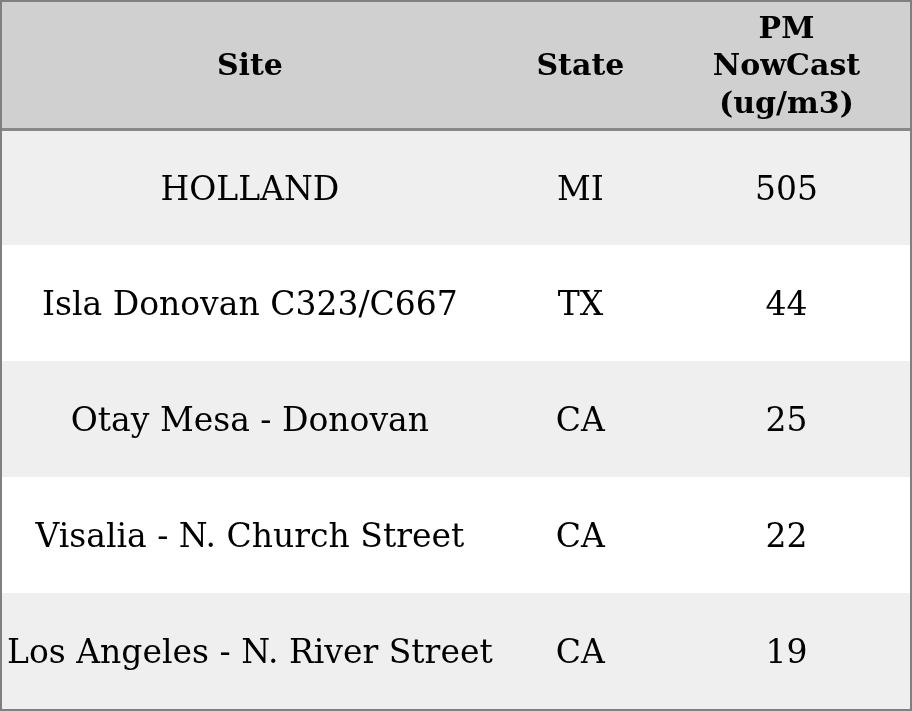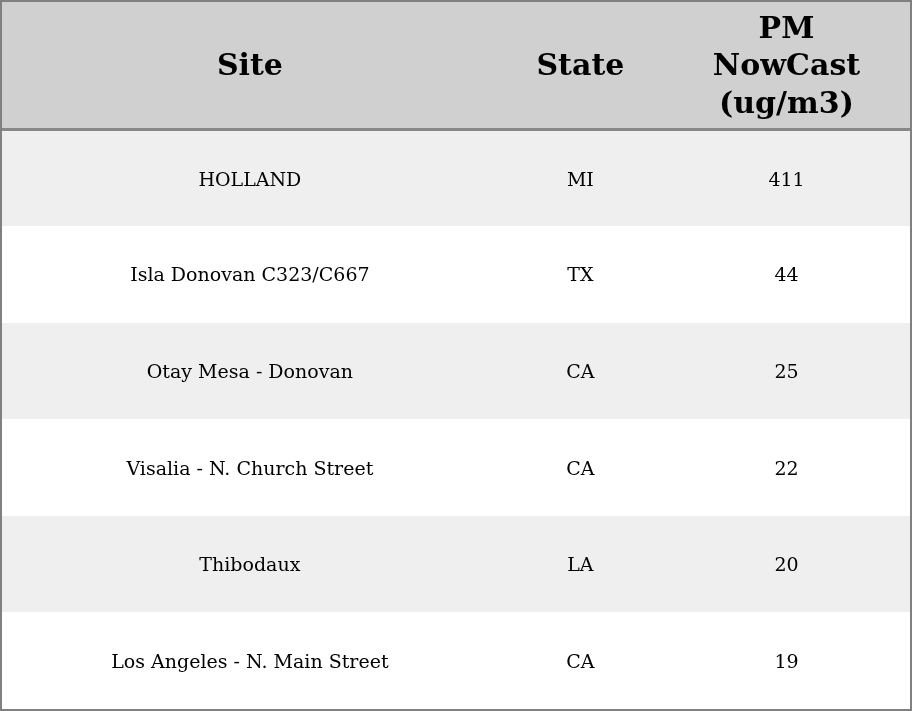--- a/index.html
+++ b/index.html
@@ -37,21 +37,21 @@
   }
   th .wrap-narrow {
     display: inline-block;
     max-width: 165px;
   }
   tbody tr { height: 57.6px; }
   tbody tr:nth-child(odd)  { background: #efefef; }
   tbody tr:nth-child(even) { background: #ffffff; }
   tbody td {
     color: #000000;
-    font-size: 19px;
+    font-size: 33px;
     text-align: center;
     vertical-align: middle;
     padding: 0;
   }
 </style>
 </head>
 <body>
 
 <div class="table-wrap">
   <table>
@@ -64,42 +64,37 @@
       <tr>
         <th>Site</th>
         <th>State</th>
         <th><span class="wrap-narrow">PM NowCast (ug/m3)</span></th>
       </tr>
     </thead>
     <tbody>
       <tr>
         <td>HOLLAND</td>
         <td>MI</td>
-        <td>411</td>
+        <td>505</td>
       </tr>
       <tr>
         <td>Isla Donovan C323/C667</td>
         <td>TX</td>
         <td>44</td>
       </tr>
       <tr>
         <td>Otay Mesa - Donovan</td>
         <td>CA</td>
         <td>25</td>
       </tr>
       <tr>
         <td>Visalia - N. Church Street</td>
         <td>CA</td>
         <td>22</td>
       </tr>
       <tr>
-        <td>Thibodaux</td>
-        <td>LA</td>
-        <td>20</td>
-      </tr>
-      <tr>
-        <td>Los Angeles - N. Main Street</td>
+        <td>Los Angeles - N. River Street</td>
         <td>CA</td>
         <td>19</td>
       </tr>
     </tbody>
   </table>
 </div>
 
 </body></html>

